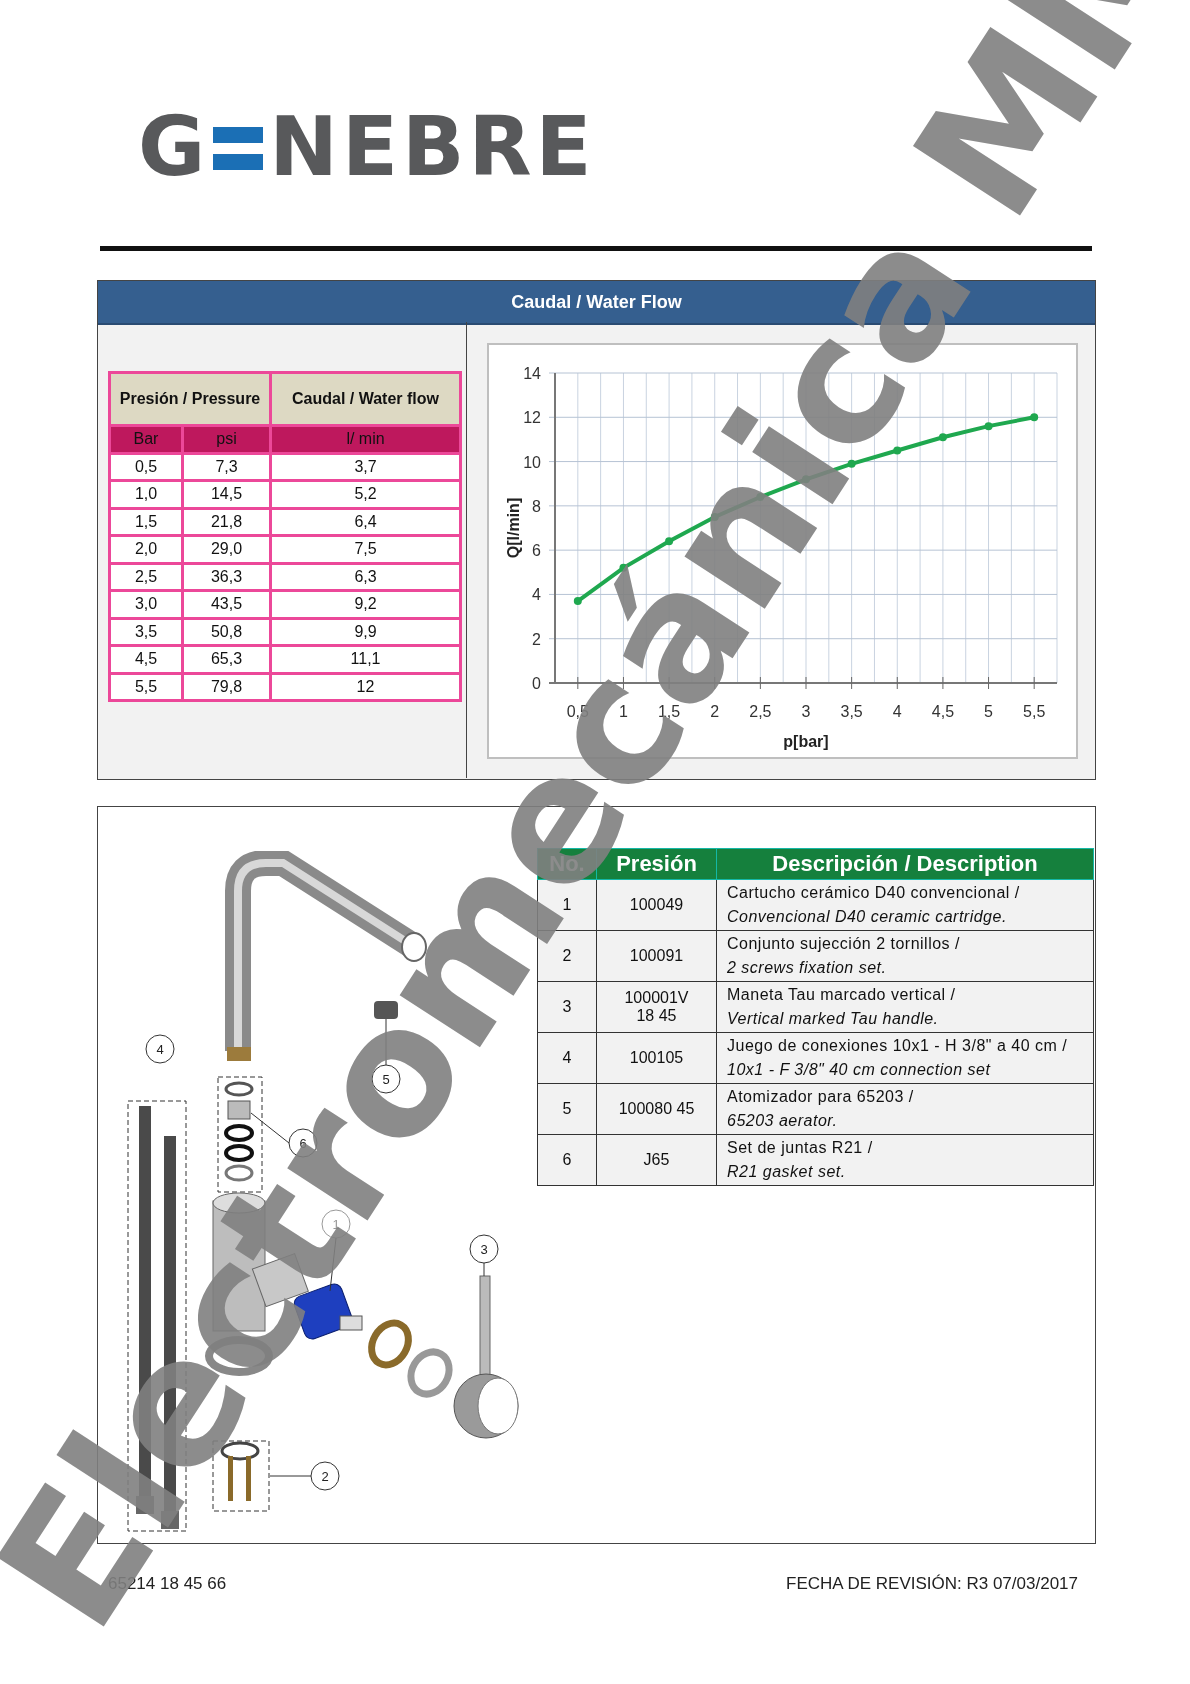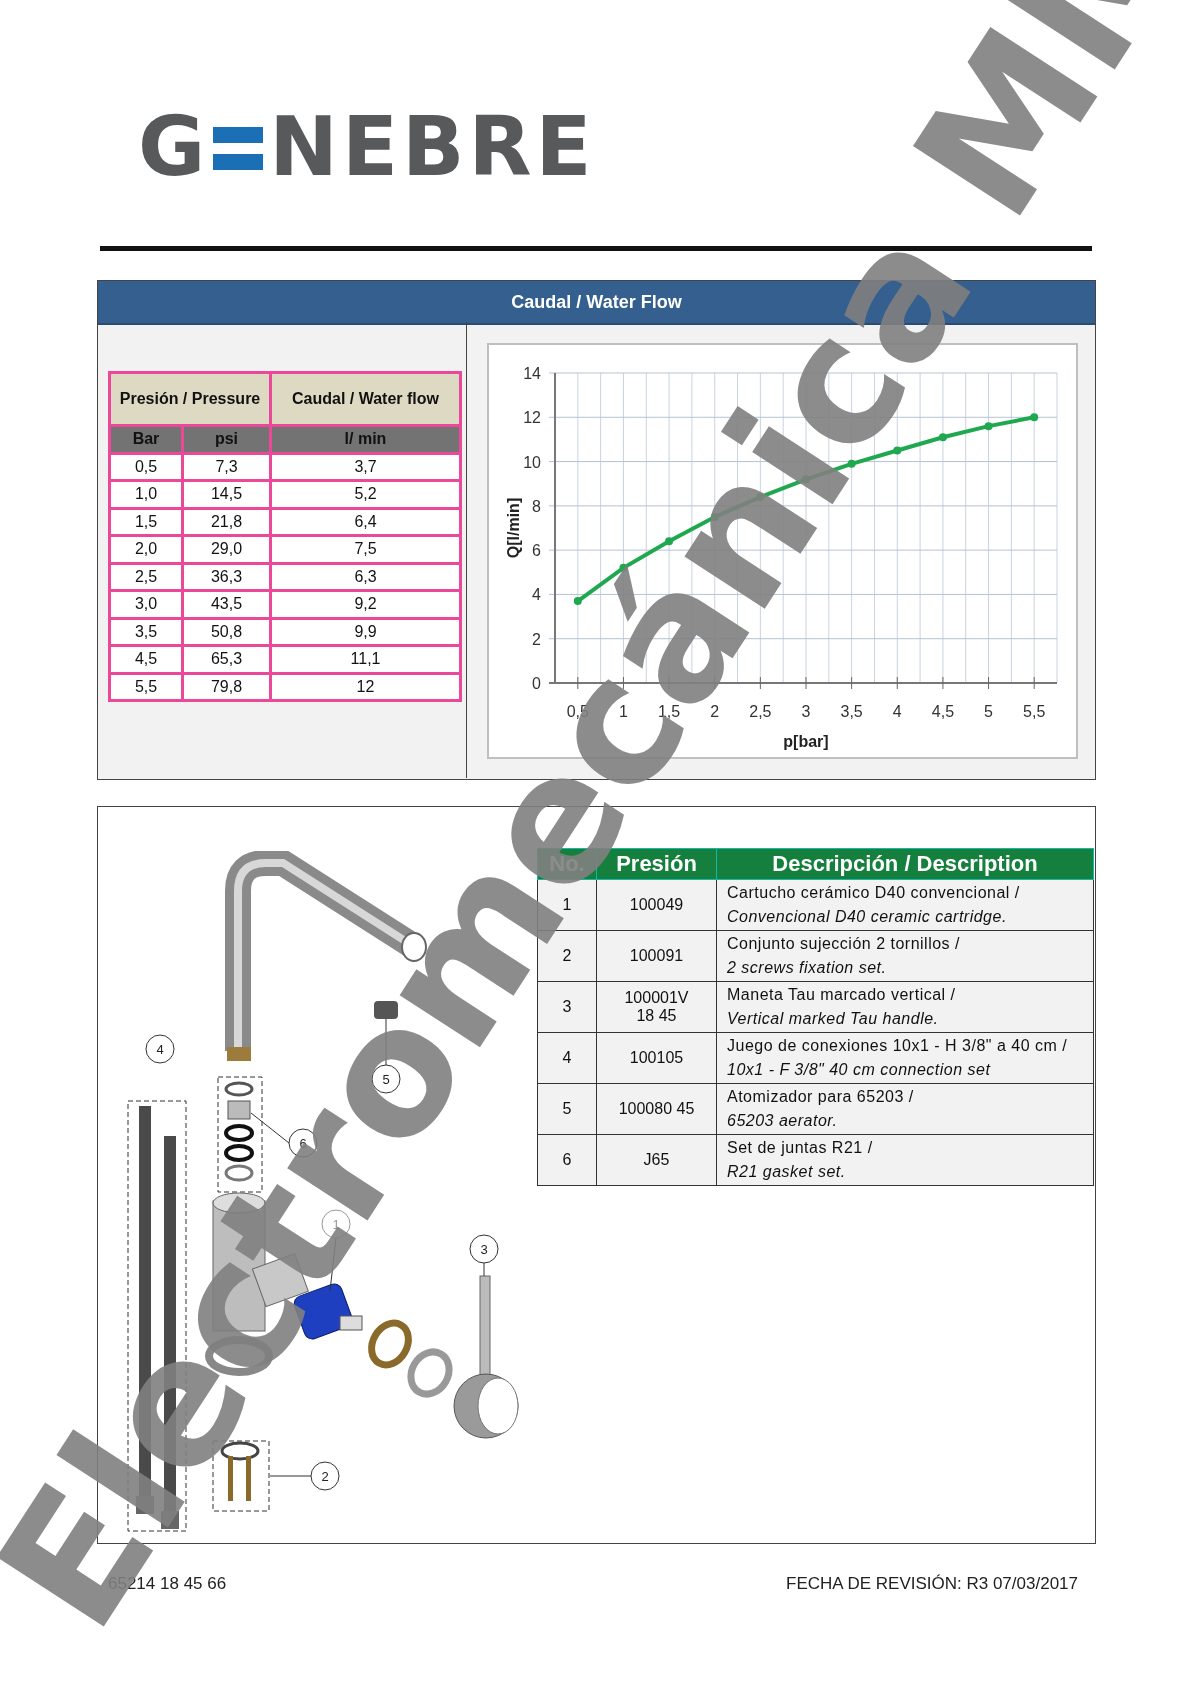--- a/index.html
+++ b/index.html
@@ -10,21 +10,21 @@
   .logo-e{display:inline-block;width:50px;height:62px;position:relative;margin:0 6px 0 4px;vertical-align:-2px;}
   .logo-e span{position:absolute;left:0;width:50px;height:16px;background:#1b6fb5;}
   .rule{left:100px;top:246px;width:992px;height:5px;background:#111;}
   .section{left:97px;width:997px;border:1px solid #444;background:#f2f2f2;}
   .sec-head{height:42px;background:#355f8f;color:#fff;font-weight:bold;font-size:18px;display:flex;align-items:center;justify-content:center;border-bottom:2px solid #2a4b72;}
   .flow-sec{top:280px;height:498px;}
   .flow-divider{left:466px;top:322px;width:1px;height:456px;background:#444;}
   table.flow{position:absolute;left:108px;top:371px;border-collapse:collapse;font-size:16px;}
   table.flow td,table.flow th{border:3px solid #ec4899;text-align:center;padding:0;height:24.5px;}
   table.flow th.pres{background:#ddd9c3;font-weight:bold;height:50px;line-height:24px;}
-  table.flow th.sub{background:#737373;font-weight:bold;}
+  table.flow th.sub{background:#be185d;font-weight:normal;}
   table.flow td{background:#fff;}
   .chartbox{left:487px;top:343px;width:587px;height:412px;background:#fff;border:2px solid #bfbfbf;}
   .parts-sec{top:806px;height:736px;background:#fff;}
   table.parts{position:absolute;left:537px;top:848px;border-collapse:collapse;font-size:16px;width:557px;}
   table.parts th{background:#15803d;color:#fff;font-weight:bold;font-size:22px;height:28px;border:1px solid #14b8a6;}
   table.parts td{background:#f2f2f2;border:1px solid #333;height:48px;text-align:center;}
   table.parts td.desc{text-align:left;padding:0 10px;line-height:24px;letter-spacing:0.5px;}
   table.parts td.desc i{font-style:italic;}
   .footer{top:1574px;font-size:17px;color:#222;}
   .watermark{left:20px;top:40px;width:1190px;height:1684px;pointer-events:none;}

